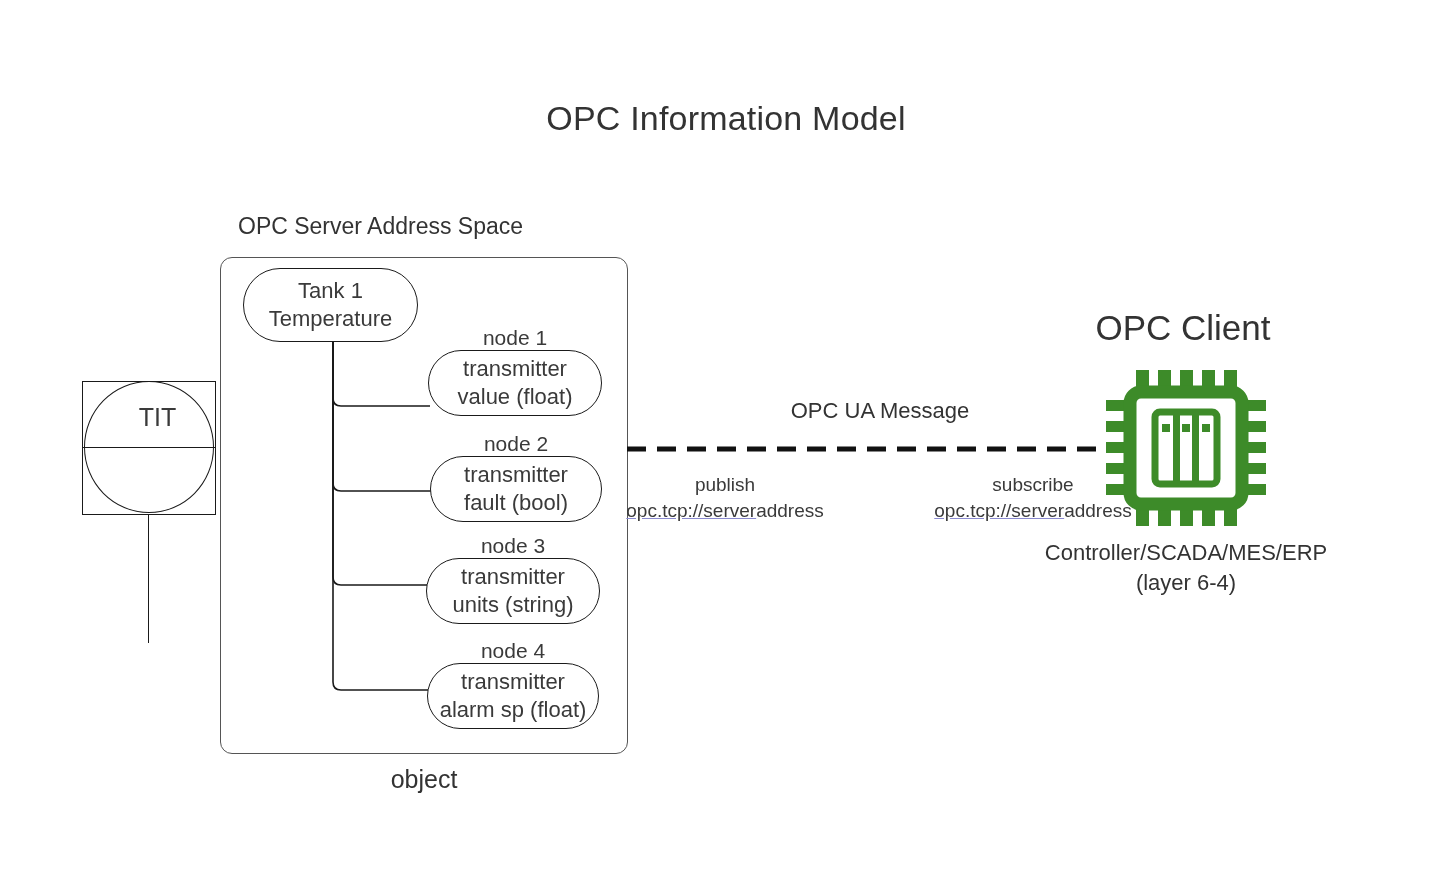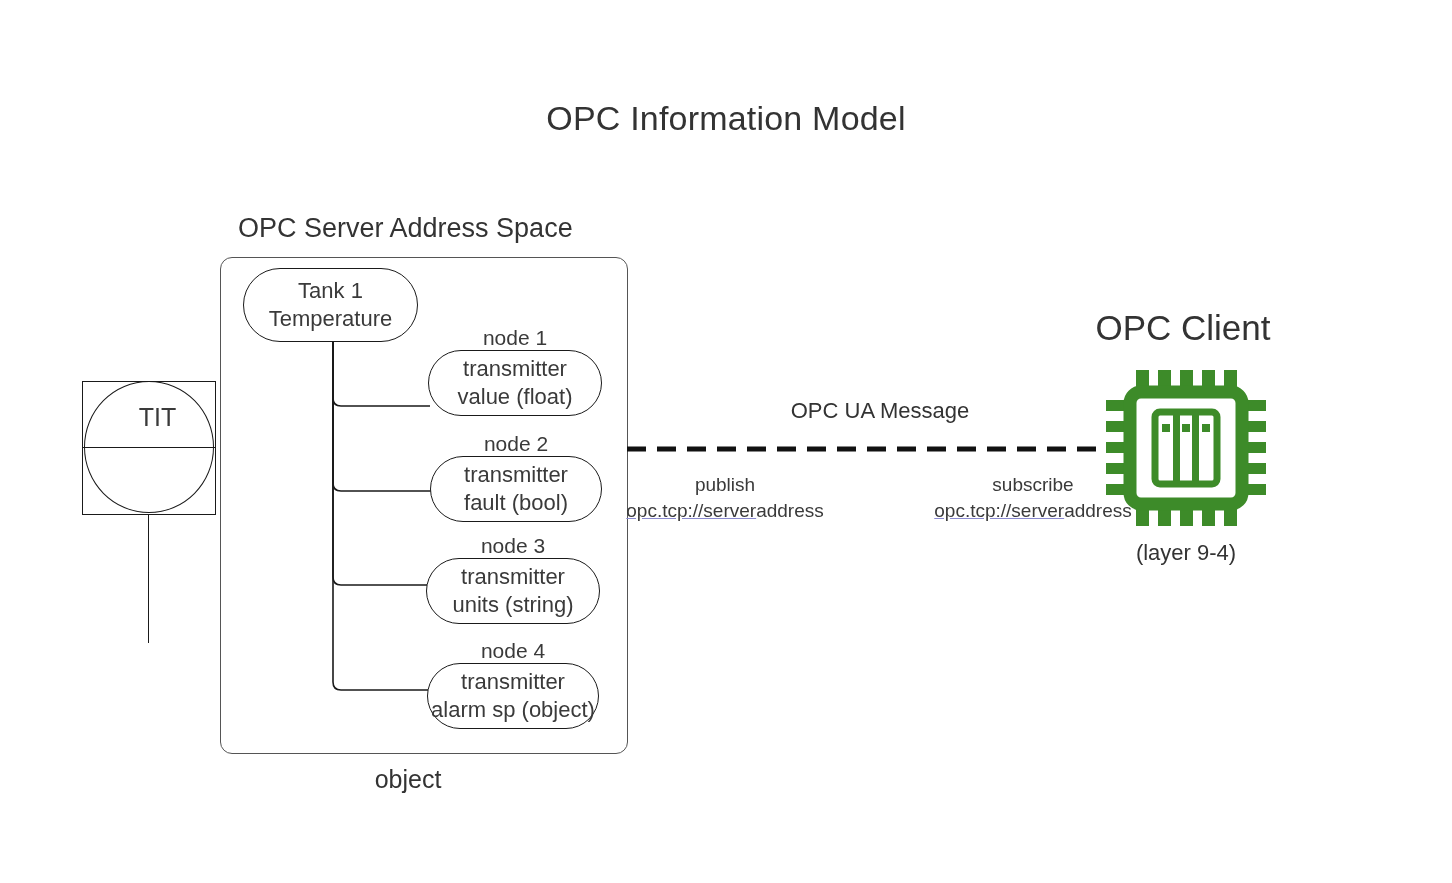--- a/index.html
+++ b/index.html
@@ -6,23 +6,23 @@
   body{width:1452px;height:883px;position:relative;overflow:hidden;
        font-family:"Liberation Sans",sans-serif;color:#3a3a3a;
        -webkit-font-smoothing:antialiased;}
   .abs{position:absolute;}
   .ctr{text-align:center;}
 
   
   #title{left:0;top:99px;width:1452px;font-size:34px;color:#333;letter-spacing:.2px;}
 
   
-  #server-caption{left:238px;top:213px;font-size:27px;color:#333;white-space:nowrap;}
+  #server-caption{left:238px;top:213px;font-size:23px;color:#333;white-space:nowrap;}
   #client-caption{left:1020px;top:308px;width:326px;font-size:35px;color:#333;}
-  #object-caption{left:204px;top:765px;width:408px;font-size:25px;color:#333;}
+  #object-caption{left:220px;top:765px;width:408px;font-size:25px;color:#333;}
   #client-sub{left:960px;top:538px;width:452px;font-size:22px;color:#333;line-height:30px;}
 
   
   #tit-wrap{left:82px;top:381px;width:134px;height:134px;}
   #tit-box{left:0;top:0;width:100%;height:100%;border:1.6px solid #1a1a1a;box-sizing:border-box;background:#fff;}
   #tit-circle{left:2px;top:0px;width:130px;height:132px;border:1.6px solid #1a1a1a;
               border-radius:50%;box-sizing:border-box;background:transparent;}
   #tit-divider{left:0;top:66px;width:134px;height:0;border-top:1.6px solid #1a1a1a;}
   #tit-label{left:0;top:22px;width:151px;font-size:25px;color:#3a3a3a;}
   #tit-stem{left:148px;top:515px;width:0;height:128px;border-left:1.6px solid #1a1a1a;}
@@ -114,21 +114,21 @@
 </div>
 <div class="abs pill" id="n3-pill">
   <div>
     <span>transmitter</span><br>
     <span>units (string)</span>
   </div>
 </div>
 <div class="abs pill" id="n4-pill">
   <div>
     <span>transmitter</span><br>
-    <span>alarm sp (object)</span>
+    <span>alarm sp (float)</span>
   </div>
 </div>
 
 <div class="abs ctr" id="msg-caption">OPC UA Message</div>
 
 <div class="abs endpoint" id="publish-block">
   <div>publish</div>
   <div><span class="uline">opc.tcp://server</span><span>address</span></div>
 </div>
 
@@ -177,14 +177,15 @@
     <rect x="67" y="47" width="7" height="66"></rect>
     <rect x="86" y="47" width="7" height="66"></rect>
 
     <rect x="56" y="56" width="8" height="8"></rect>
     <rect x="76" y="56" width="8" height="8"></rect>
     <rect x="96" y="56" width="8" height="8"></rect>
   </g>
 </svg>
 
 <div class="abs ctr" id="client-sub">
-  <div>(layer 9-4)</div>
+  <div>Controller/SCADA/MES/ERP</div>
+  <div>(layer 6-4)</div>
 </div>
 
 </body></html>

